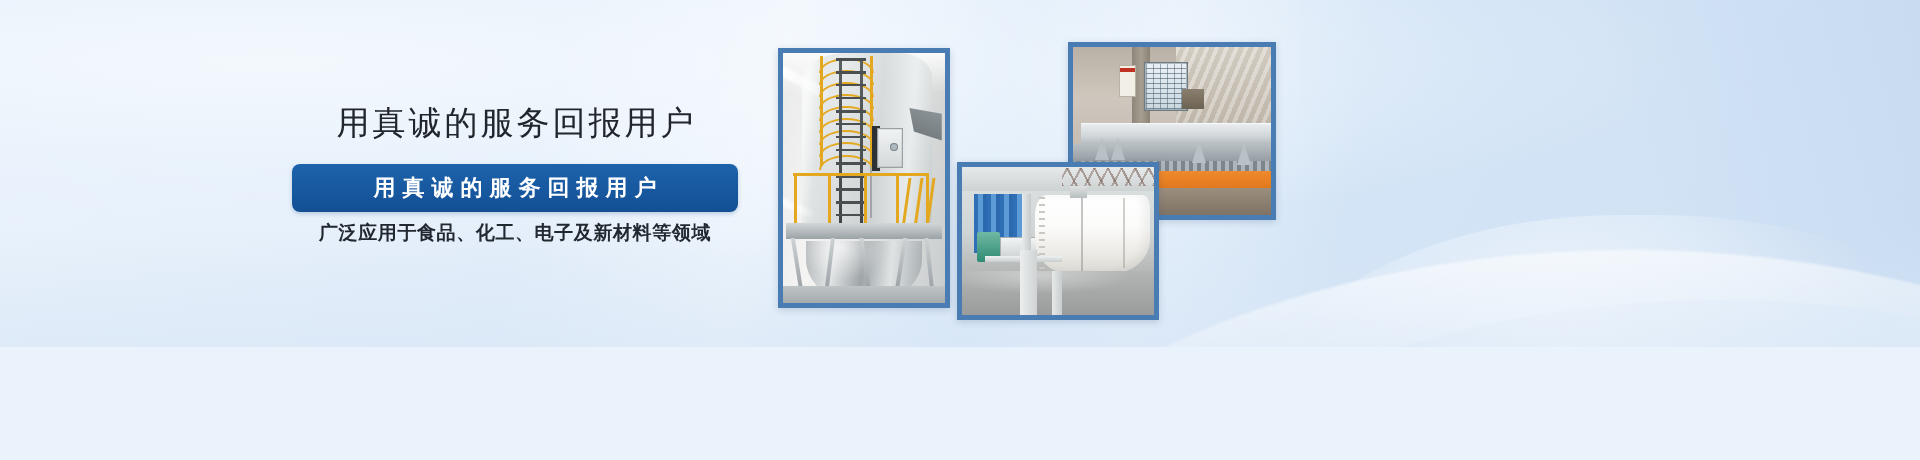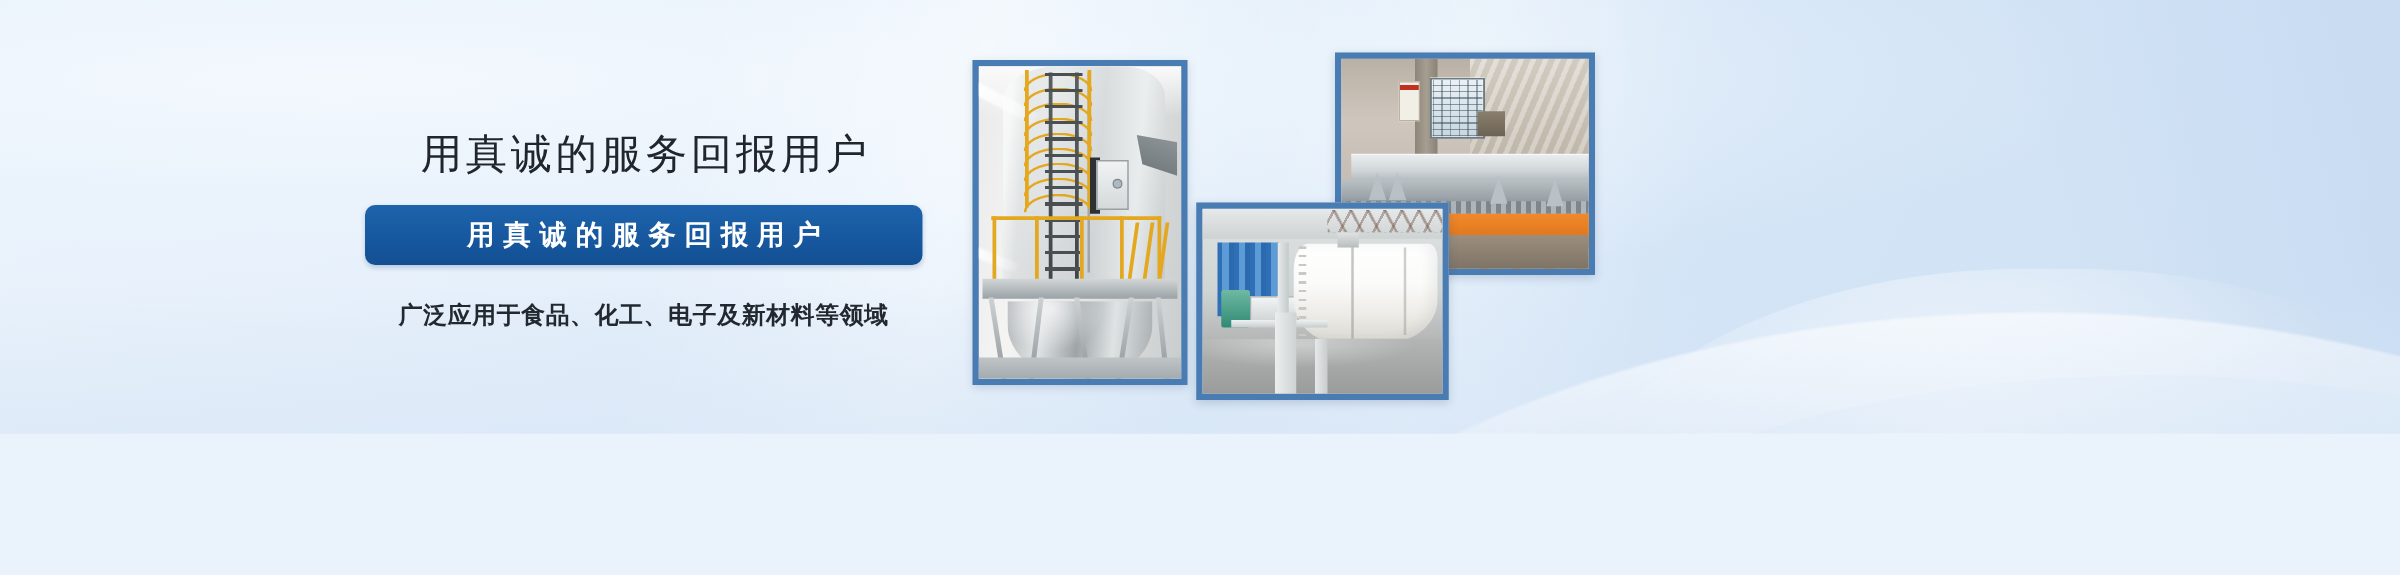--- a/index.html
+++ b/index.html
@@ -87,21 +87,21 @@
   }
   .pill-text {
     color:#fff;
     font-size:22px;
     font-weight:700;
     letter-spacing:7px;
     text-indent:7px;
     white-space:nowrap;
   }
   .subtitle {
-    margin-top:27px;
+    margin-top:8px;
     font-size:19px;
     font-weight:700;
     color:#22282f;
     letter-spacing:.6px;
     white-space:nowrap;
   }
 
   
   .photo {
     position:absolute;

